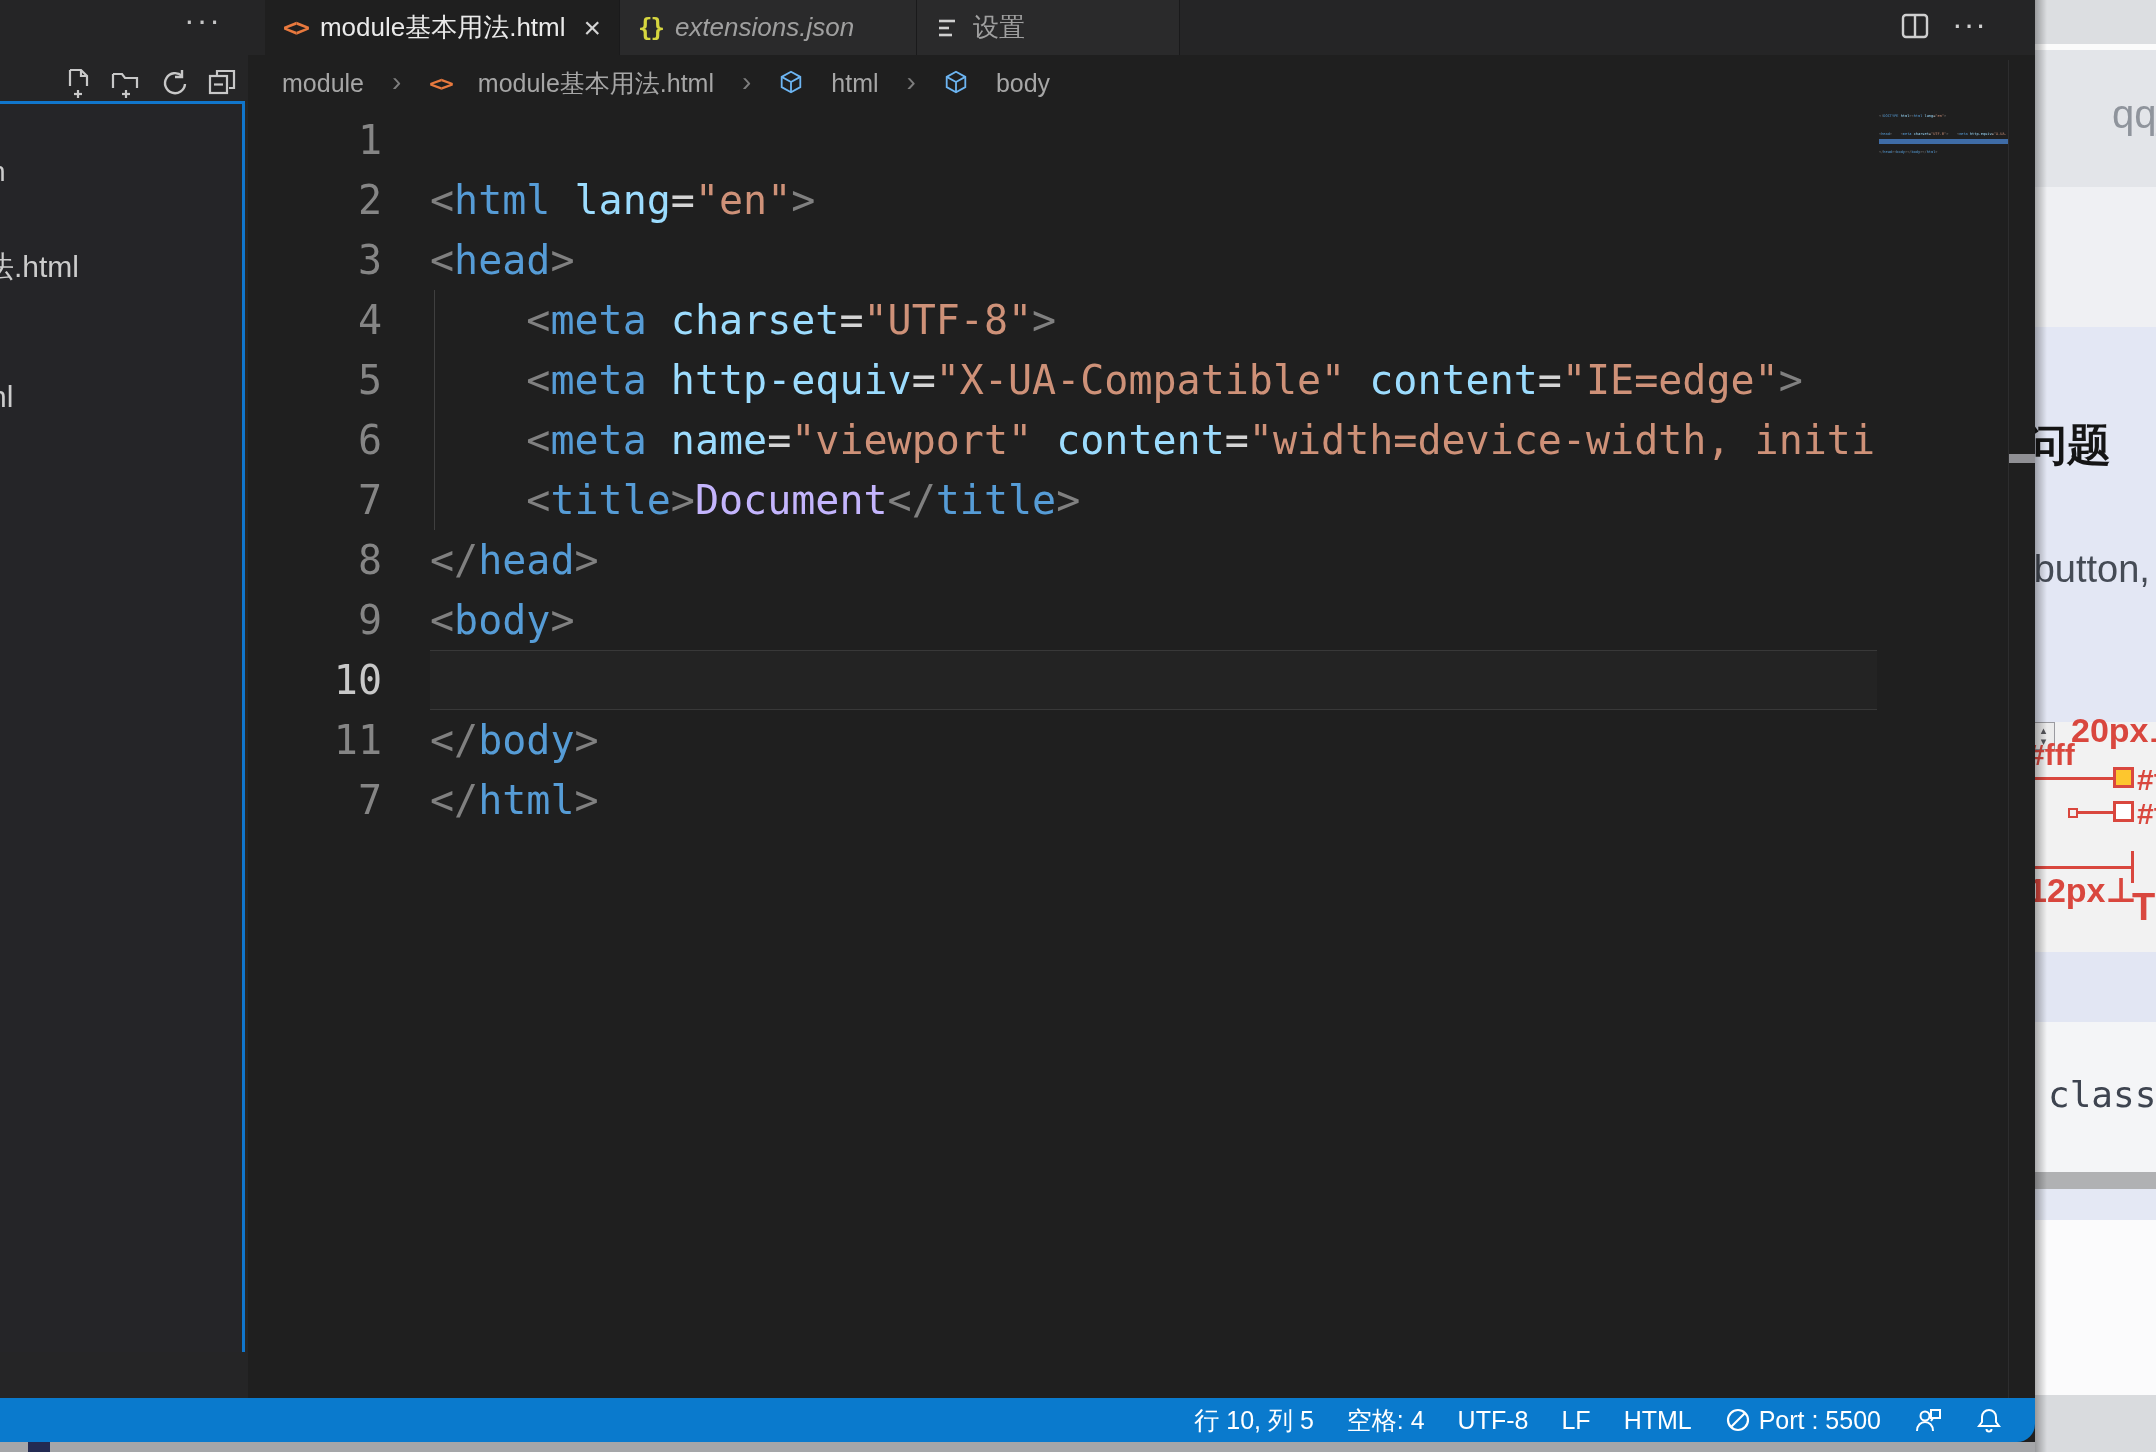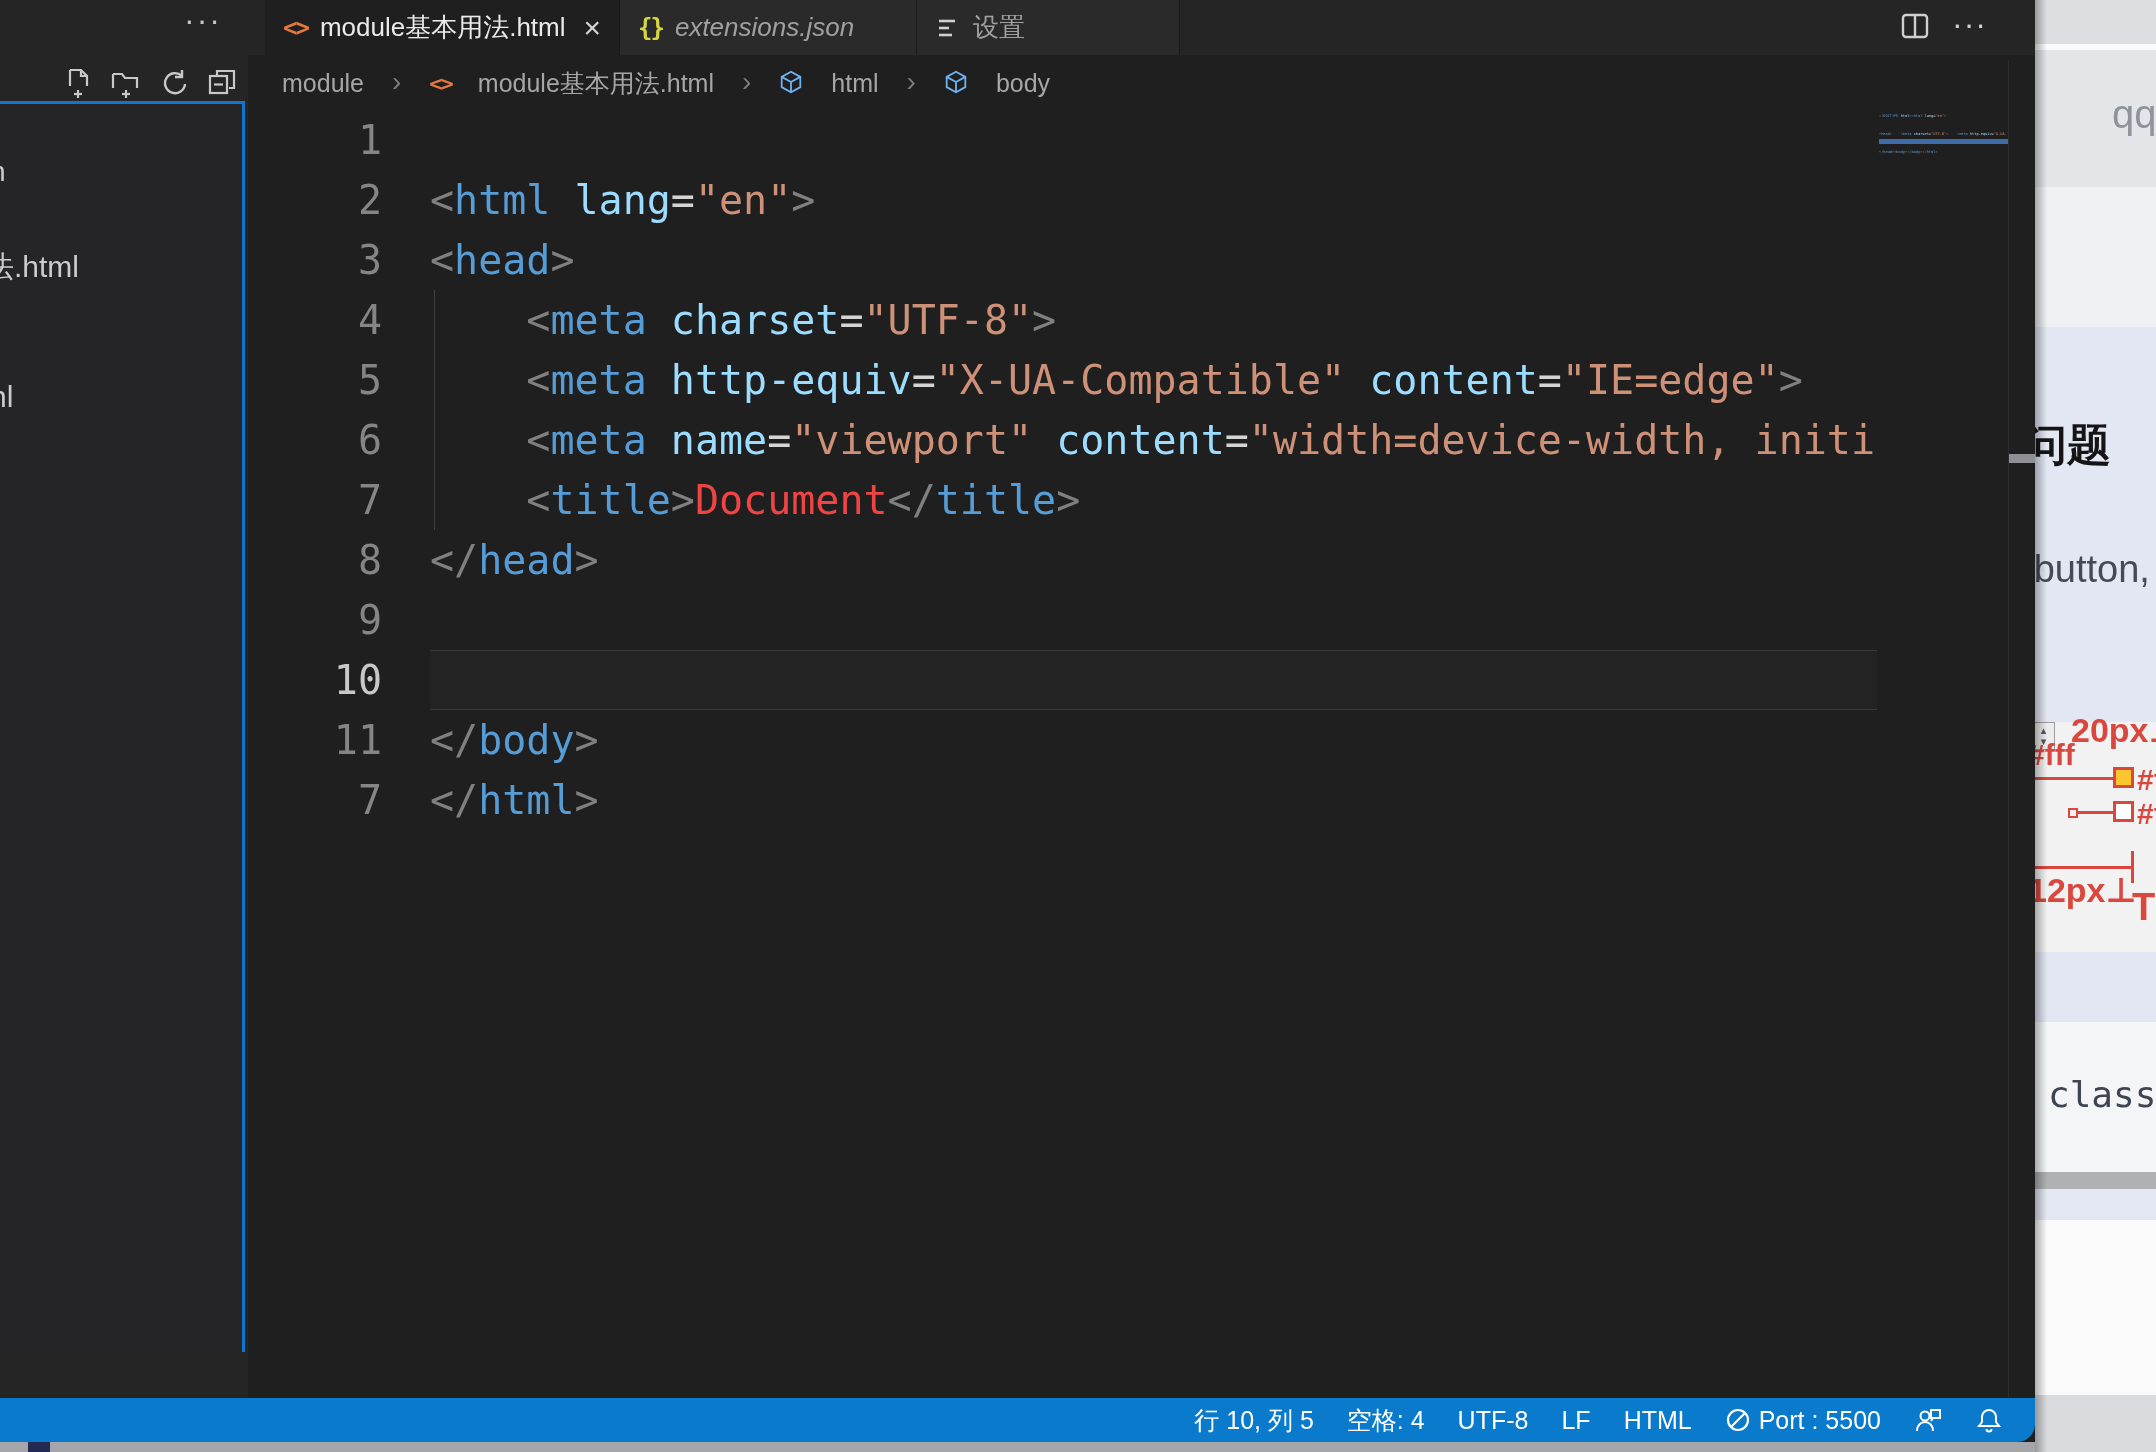--- a/index.html
+++ b/index.html
@@ -44,21 +44,21 @@
   
   .code{position:absolute;left:248px;top:110px;width:1629px;height:740px;overflow:hidden;
         font-family:"DejaVu Sans Mono","Liberation Mono",monospace;font-size:40px;line-height:60px;}
   .code-line{display:flex;height:60px;}
   .ln{flex:none;width:134px;text-align:right;padding-right:48px;color:#858585;}
   .lt{flex:1;white-space:pre;color:#d4d4d4;}
   .code-line.active .ln{color:#c8c8c8;}
   .code-line.active .lt{background:#232323;border-top:1px solid #383838;border-bottom:1px solid #383838;
                         box-sizing:border-box;}
   .tk-p{color:#808080;} .tk-t{color:#569cd6;} .tk-k{color:#569cd6;}
-  .tk-a{color:#9cdcfe;} .tk-s{color:#ce9178;} .tk-o{color:#d4d4d4;} .tk-x{color:#ef4444;} .tk-w{color:#d4d4d4;}
+  .tk-a{color:#9cdcfe;} .tk-s{color:#ce9178;} .tk-o{color:#d4d4d4;} .tk-x{color:#c4b5fd;} .tk-w{color:#d4d4d4;}
   .indent-guide{position:absolute;left:186px;top:180px;width:1px;height:240px;background:#3f3f3f;}
   
   .minimap{position:absolute;left:1879px;top:103px;width:128px;height:900px;overflow:hidden;}
   .mm-line{font-family:"DejaVu Sans Mono",monospace;font-size:3.6px;line-height:4px;white-space:pre;}
   .mm-current{position:absolute;left:1879px;top:139px;width:129px;height:5px;background:#3f6ca6;}
   .mm-sep{position:absolute;left:2008px;top:60px;width:1px;height:1338px;background:#2d2d2e;}
   .side-thumb{position:absolute;left:2009px;top:454px;width:26px;height:9px;background:#909094;}
   
   .statusbar{position:absolute;left:0;top:1398px;width:2035px;height:44px;background:#0a7acd;
              border-bottom-right-radius:18px;display:flex;justify-content:flex-end;align-items:center;
@@ -238,20 +238,21 @@
           <div class="code-line">
             <span class="ln">7</span>
             <span class="lt"><span class="tk-w">    </span><span class="tk-p">&lt;</span><span class="tk-t">title</span><span class="tk-p">&gt;</span><span class="tk-x">Document</span><span class="tk-p">&lt;/</span><span class="tk-t">title</span><span class="tk-p">&gt;</span></span>
           </div>
           <div class="code-line">
             <span class="ln">8</span>
             <span class="lt"><span class="tk-p">&lt;/</span><span class="tk-t">head</span><span class="tk-p">&gt;</span></span>
           </div>
           <div class="code-line">
             <span class="ln">9</span>
+            <span class="lt"><span class="tk-p">&lt;</span><span class="tk-t">body</span><span class="tk-p">&gt;</span></span>
           </div>
           <div class="code-line active">
             <span class="ln">10</span>
             <span class="lt"></span>
           </div>
           <div class="code-line">
             <span class="ln">11</span>
             <span class="lt"><span class="tk-p">&lt;/</span><span class="tk-t">body</span><span class="tk-p">&gt;</span></span>
           </div>
           <div class="code-line">

